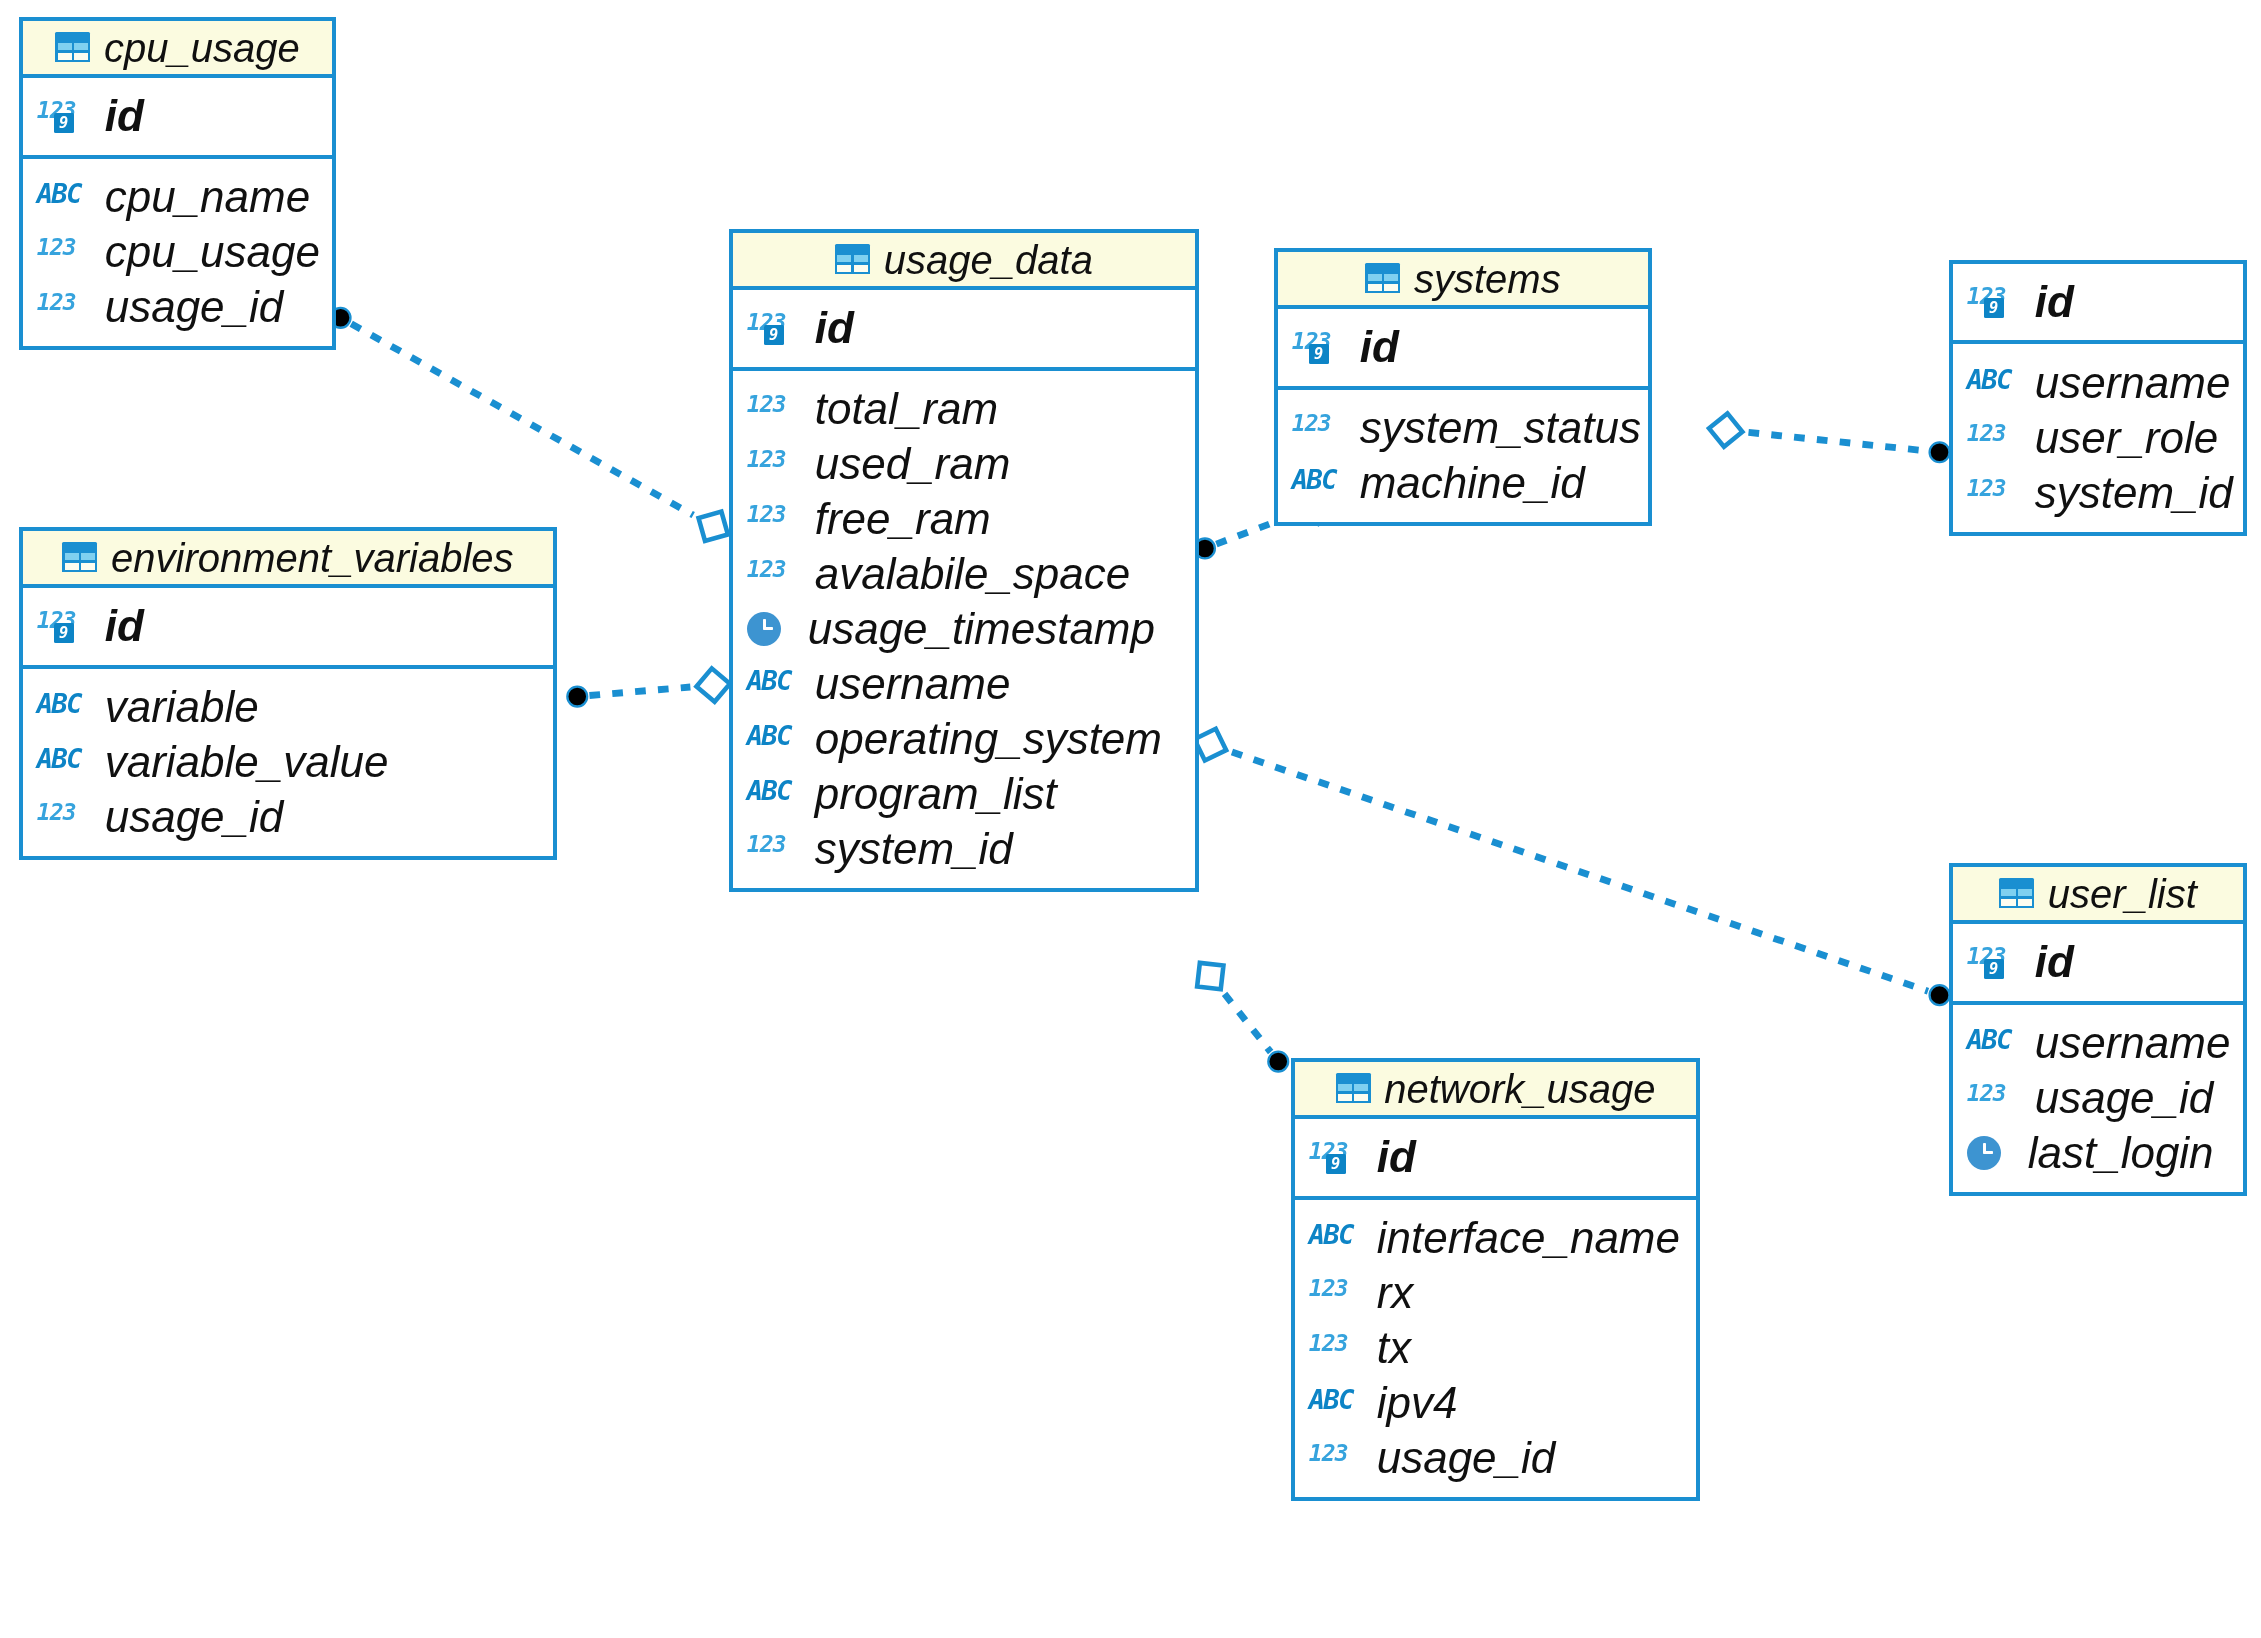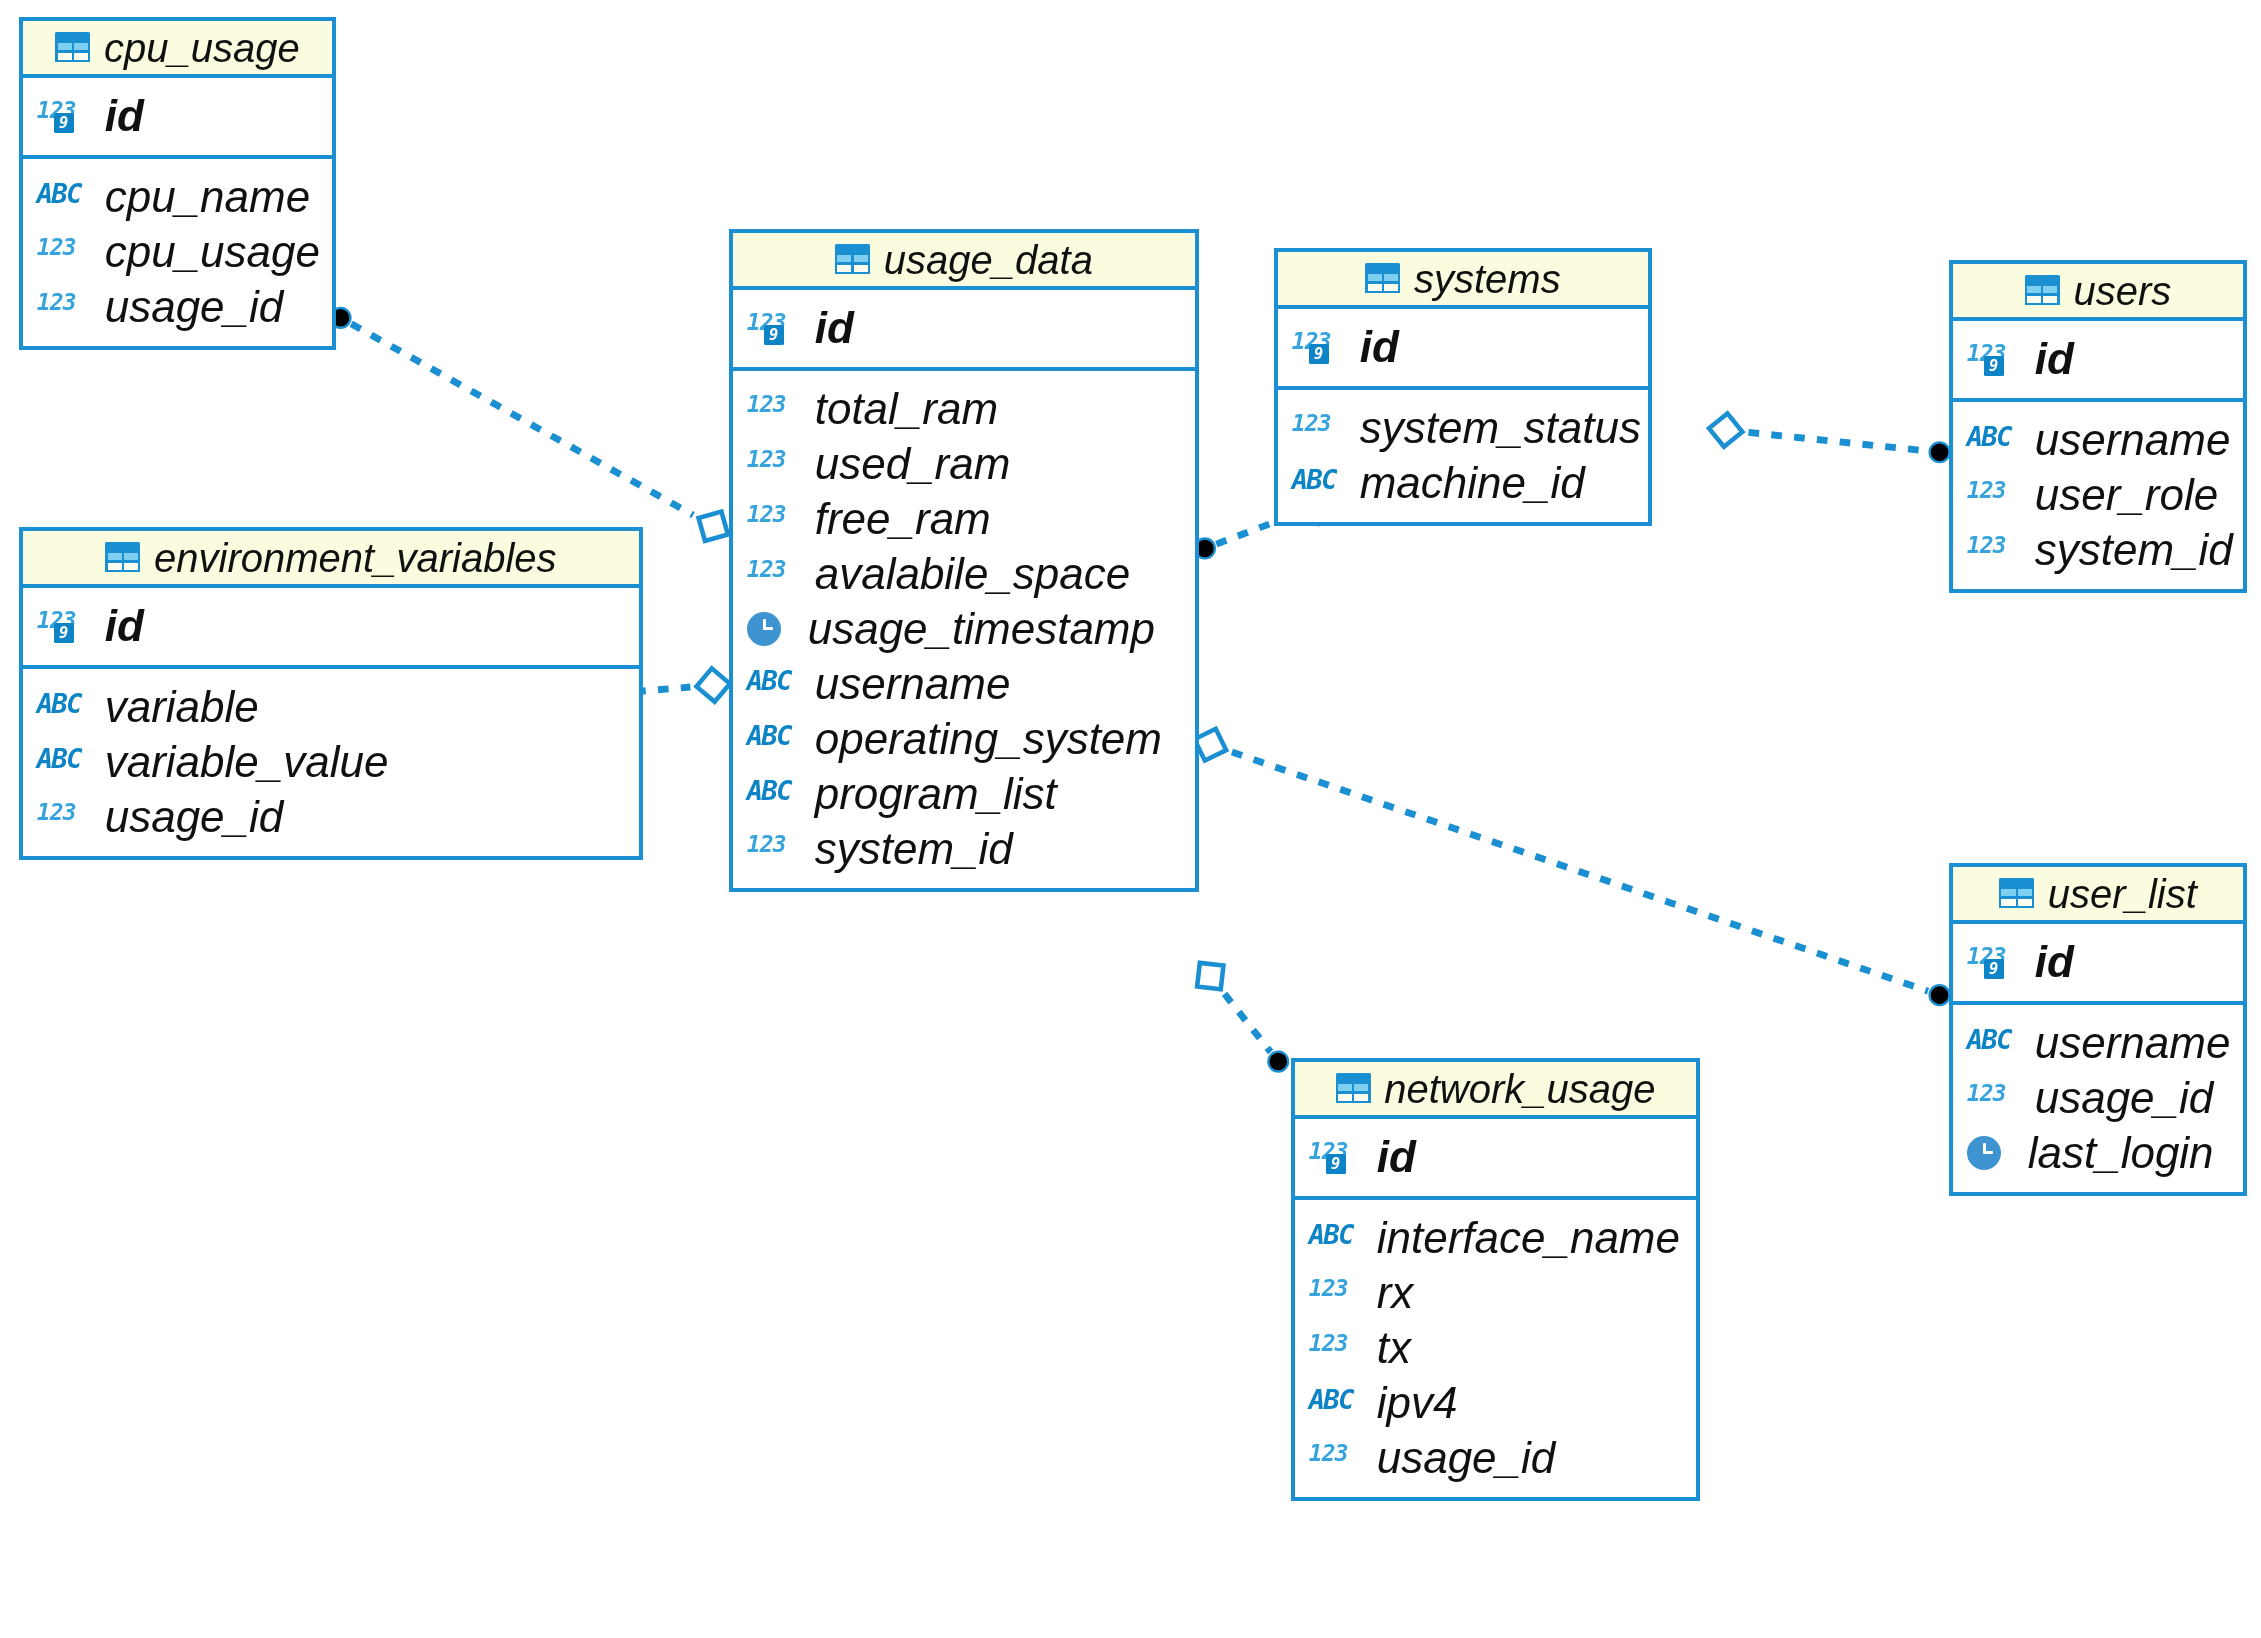--- a/index.html
+++ b/index.html
@@ -268,21 +268,21 @@
             <span class="field-name">cpu_usage</span>
           </div>
           <div class="field">
             <span class="icon icon-num">
               <span class="digits">123</span>
             </span>
             <span class="field-name">usage_id</span>
           </div>
         </div>
       </div>
-      <div class="entity" style="left: 19px; top: 527px; width: 624px;">
+      <div class="entity" style="left: 19px; top: 527px; width: 538px;">
         <div class="entity-header">
           <span class="icon icon-table">
             <span class="tbar"></span>
             <span class="tgrid">
               <span class="c1"></span>
               <span class="c2"></span>
               <span class="c3"></span>
               <span class="c4"></span>
             </span>
           </span>
@@ -418,32 +418,20 @@
             </span>
             <span class="field-name">system_status</span>
           </div>
           <div class="field">
             <span class="icon icon-abc">ABC</span>
             <span class="field-name">machine_id</span>
           </div>
         </div>
       </div>
       <div class="entity" style="left: 1949px; top: 260px; width: 298px;">
-        <div class="entity-header">
-          <span class="icon icon-table">
-            <span class="tbar"></span>
-            <span class="tgrid">
-              <span class="c1"></span>
-              <span class="c2"></span>
-              <span class="c3"></span>
-              <span class="c4"></span>
-            </span>
-          </span>
-          <span class="entity-title">users</span>
-        </div>
         <div class="pk-section">
           <div class="field pk">
             <span class="icon icon-pk">
               <span class="digits">123</span>
               <span class="keybox">9</span>
             </span>
             <span class="field-name">id</span>
           </div>
         </div>
         <div class="col-section">

